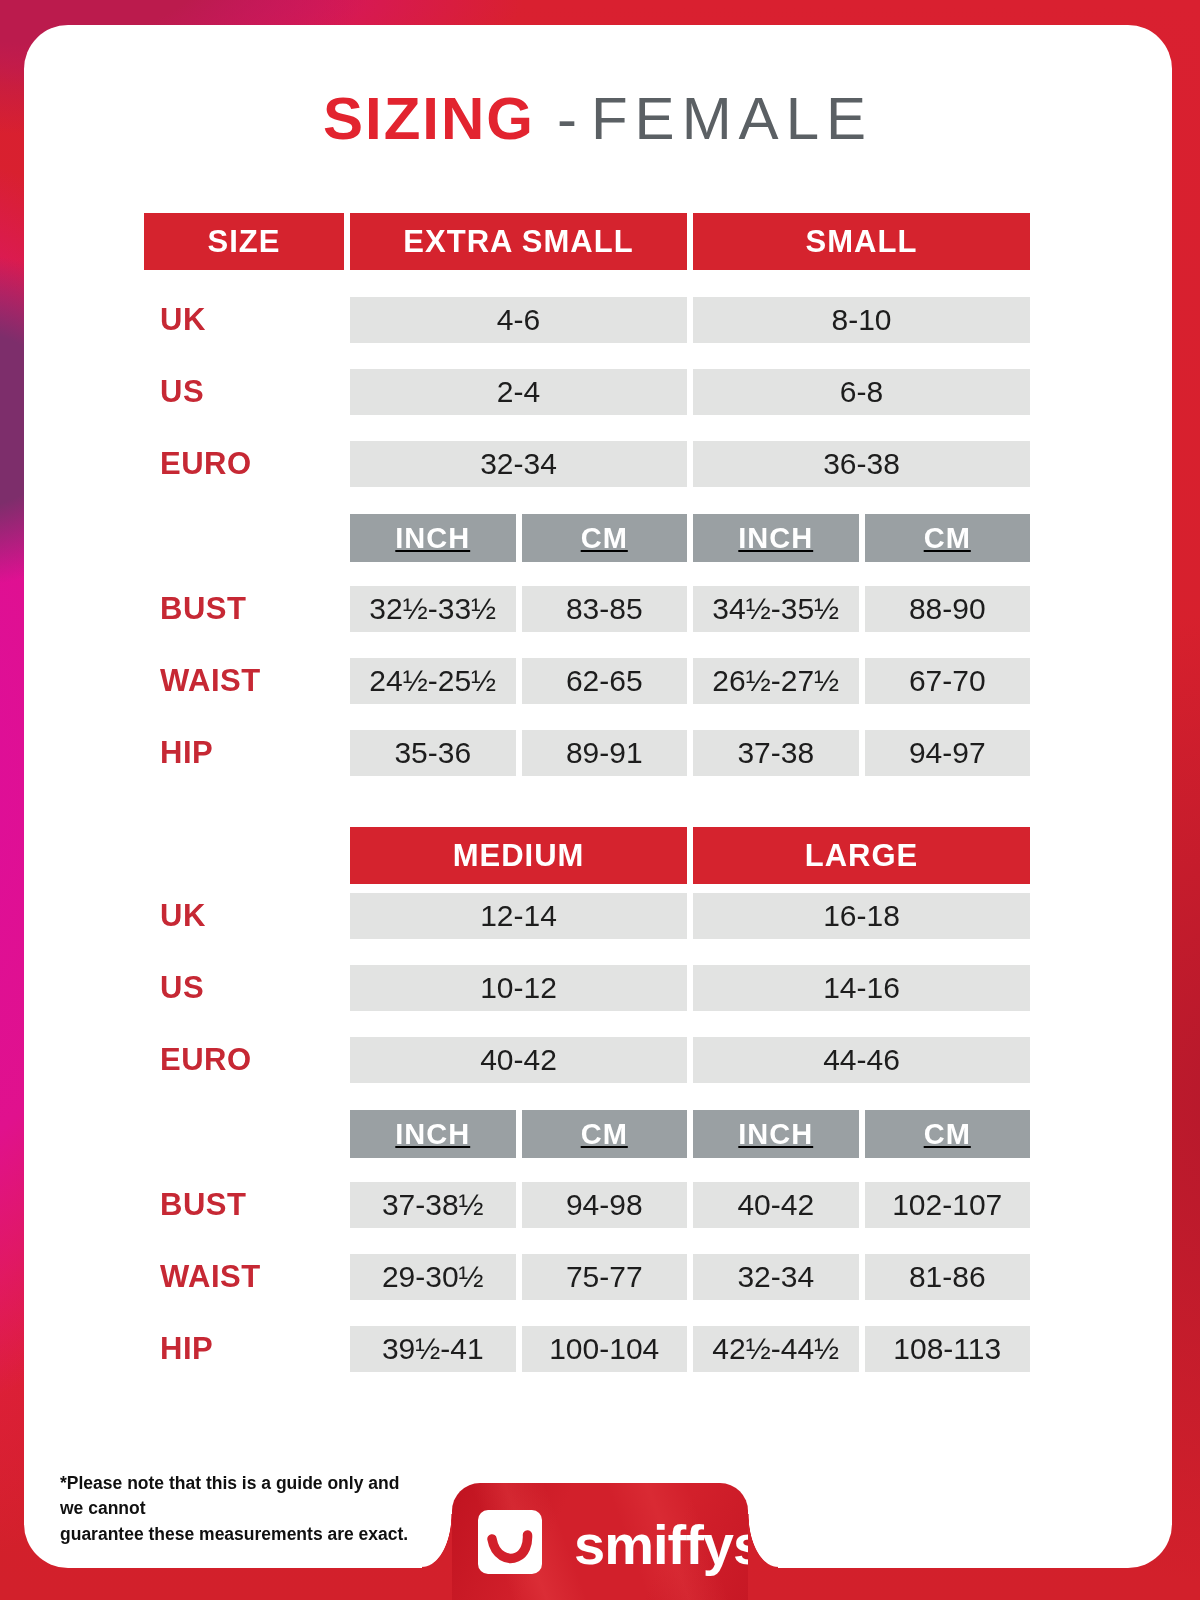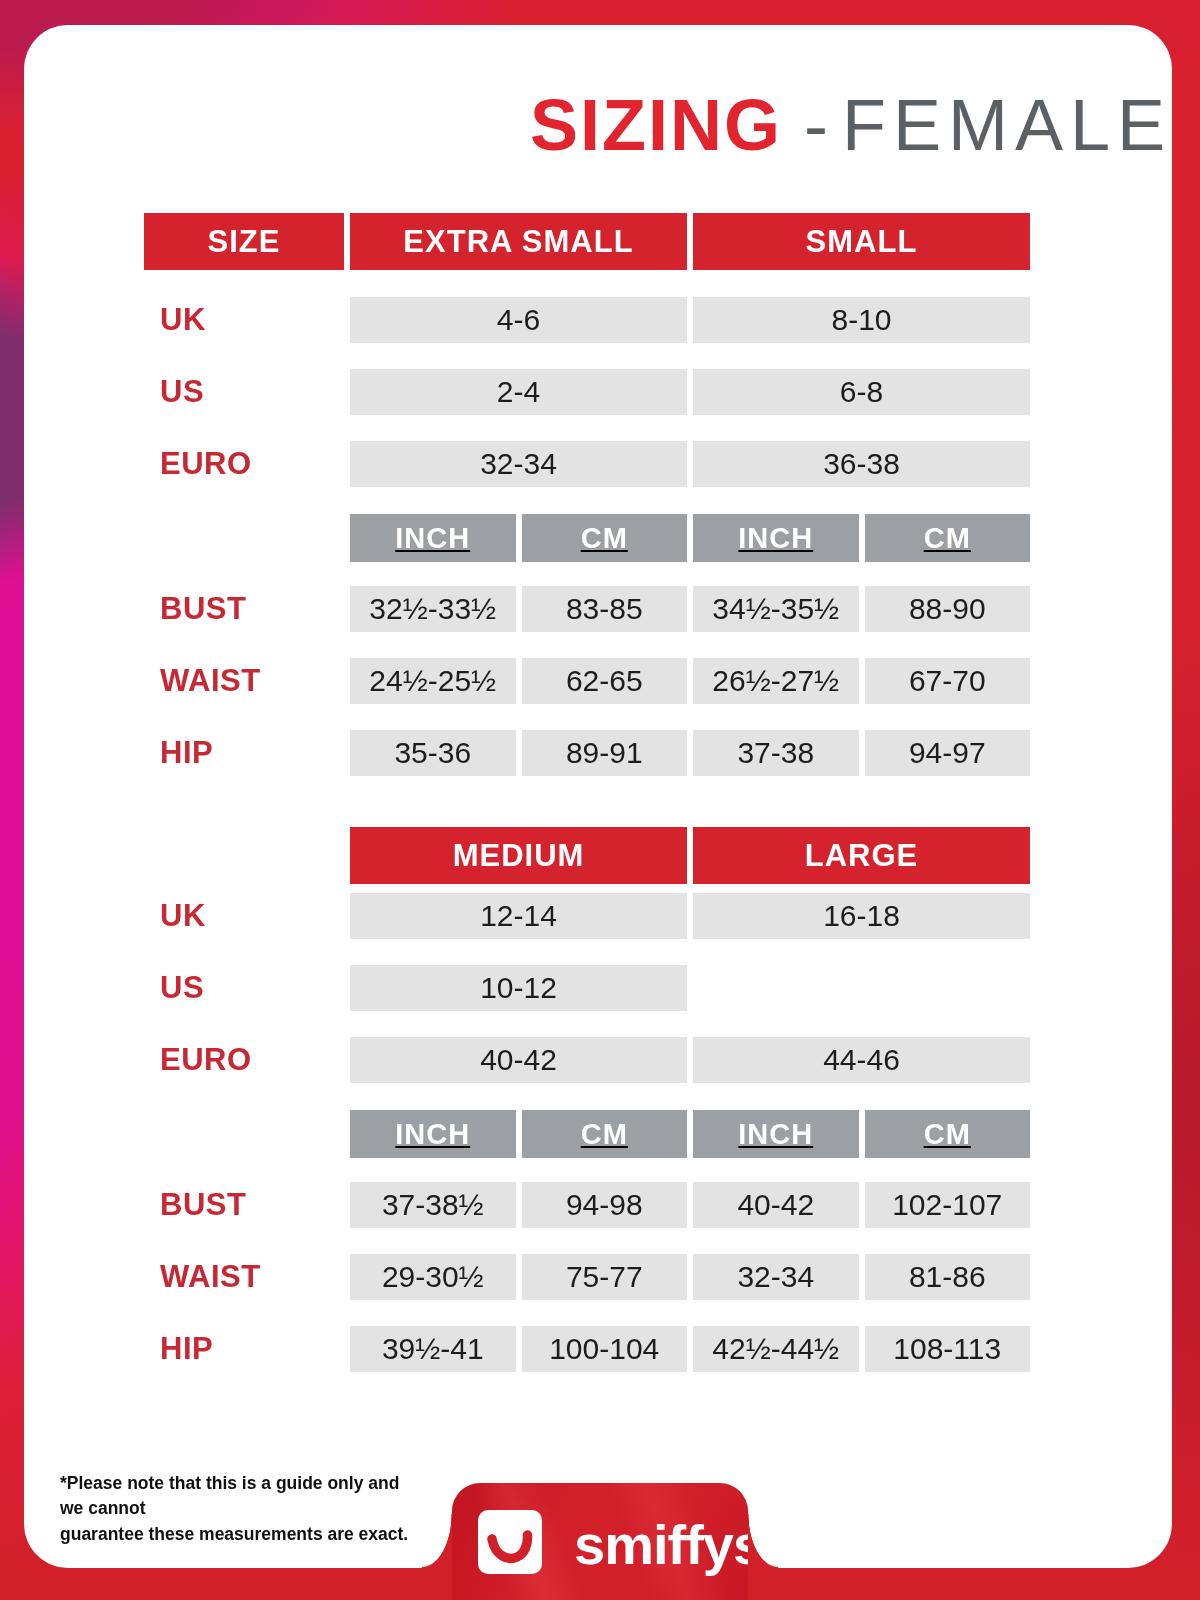--- a/index.html
+++ b/index.html
@@ -14,22 +14,22 @@
       radial-gradient(ellipse 420px 520px at -90px 1230px, #e81e47 0%, rgba(232,30,71,0) 66%),
       radial-gradient(ellipse 600px 700px at 1260px 1100px, #b5182c 0%, rgba(181,24,44,0) 70%),
       linear-gradient(180deg, #d92030 0%, #d6202c 55%, #d2202b 100%);
   }
   .card{
     position:absolute;left:24px;top:25px;width:1148px;height:1543px;
     background:#ffffff;border-radius:44px;
   }
   
   .title{
-    position:absolute;top:64px;left:0;width:100%;text-align:right;
-    font-size:72px;line-height:1.0;white-space:nowrap;
+    position:absolute;top:64px;left:0;width:100%;text-align:center;
+    font-size:60px;line-height:1.0;white-space:nowrap;
   }
   .t-red{color:#e2242f;font-weight:700;letter-spacing:2px;}
   .t-sep{color:#5b6064;font-weight:400;margin:0 14px 0 22px;}
   .t-gray{color:#5b6064;font-weight:400;letter-spacing:7px;}
   
   .row{position:absolute;left:120px;display:flex;gap:6px;height:46px;}
   .row > div{display:flex;align-items:center;justify-content:center;box-sizing:border-box;}
   .hdr{height:57px;}
   .units{height:48px;text-decoration:underline;}
   .lbl{width:200px;}
@@ -146,20 +146,21 @@
 
   <div class="row" style="top:868px">
     <div class="lbl rowlabel">UK</div>
     <div class="cw val">12-14</div>
     <div class="cw val">16-18</div>
   </div>
 
   <div class="row" style="top:940px">
     <div class="lbl rowlabel">US</div>
     <div class="cw val">10-12</div>
+    <div class="cw val">14-16</div>
   </div>
 
   <div class="row" style="top:1012px">
     <div class="lbl rowlabel">EURO</div>
     <div class="cw val">40-42</div>
     <div class="cw val">44-46</div>
   </div>
 
   <div class="row units" style="top:1085px">
     <div class="lbl"></div>

